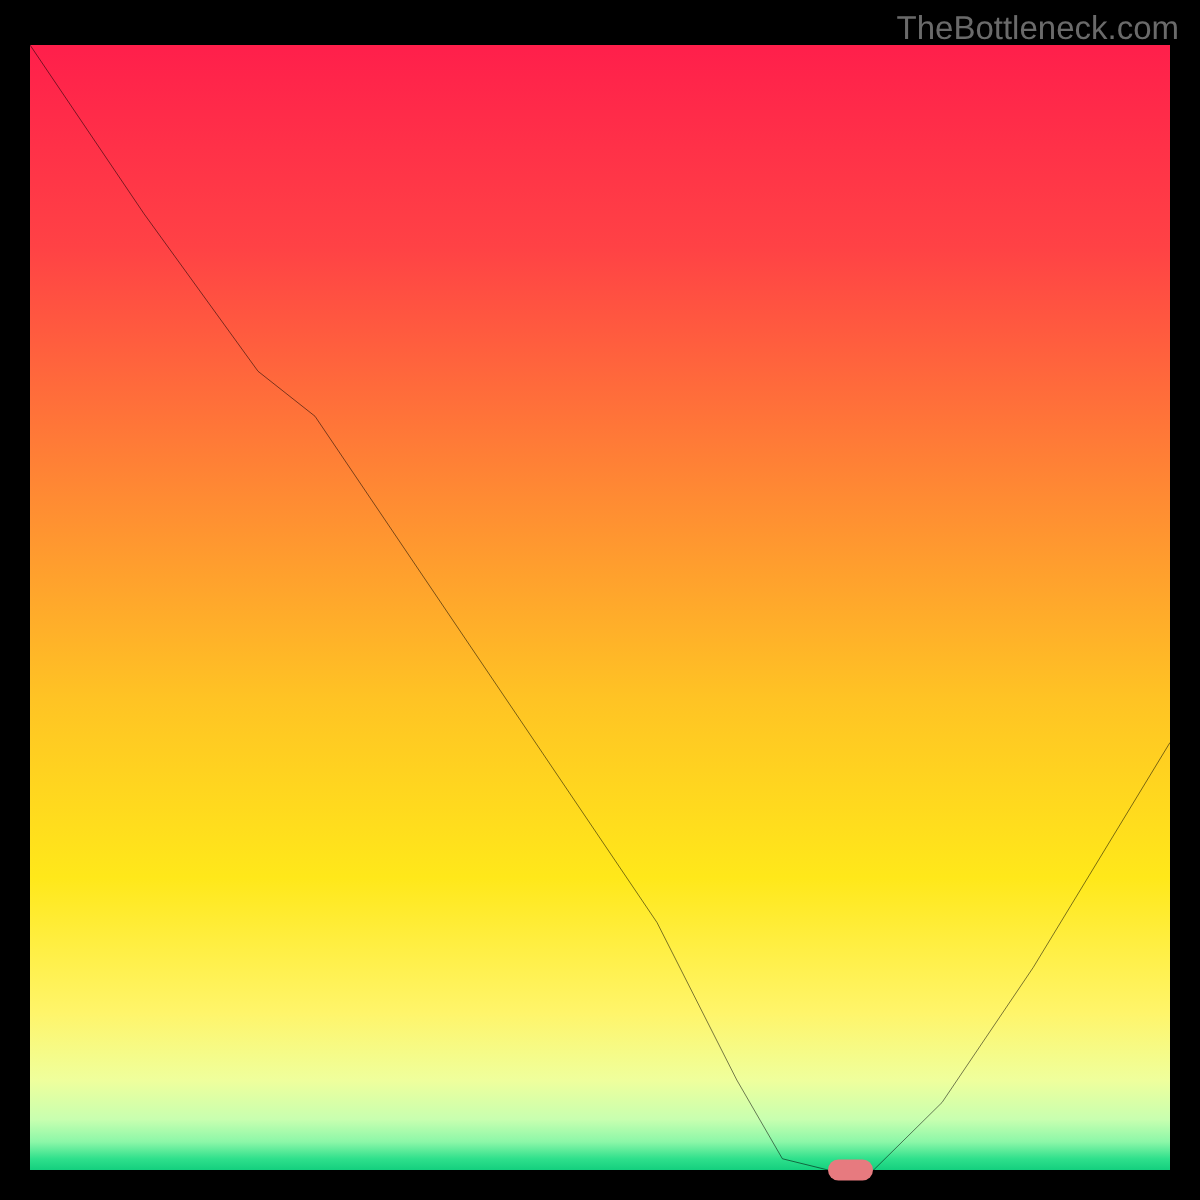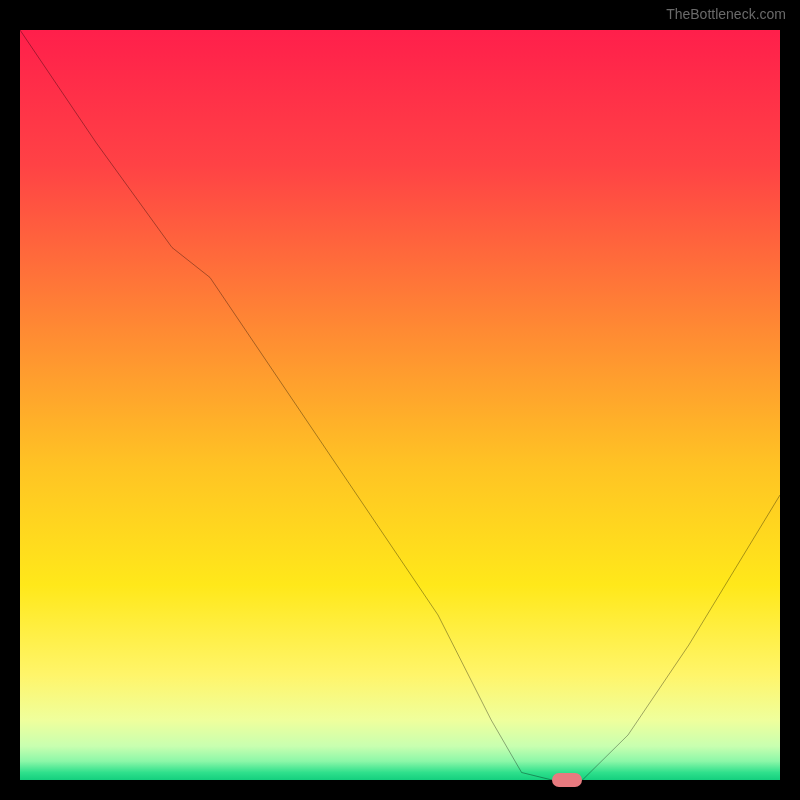--- a/index.html
+++ b/index.html
@@ -9,21 +9,21 @@
     height: 800px;
     background: #000;
     position: relative;
     font-family: Arial, sans-serif;
   }
   .watermark {
     position: absolute;
     top: 6px;
     right: 14px;
     color: #6a6a6a;
-    font-size: 14px;
+    font-size: 22px;
     font-weight: 500;
     z-index: 10;
   }
   .plot-area {
     position: absolute;
     left: 20px;
     top: 30px;
     width: 760px;
     height: 750px;
   }

